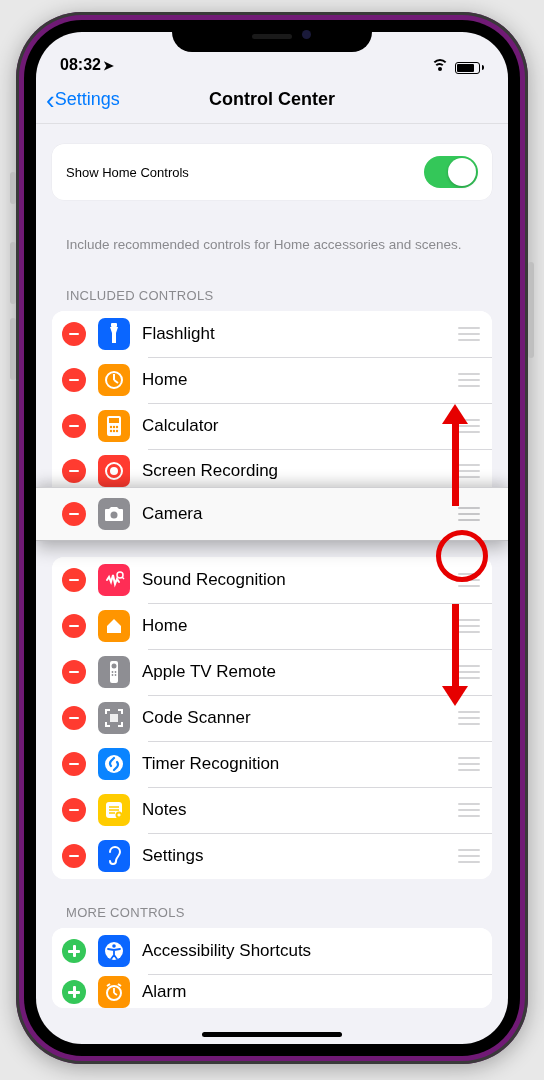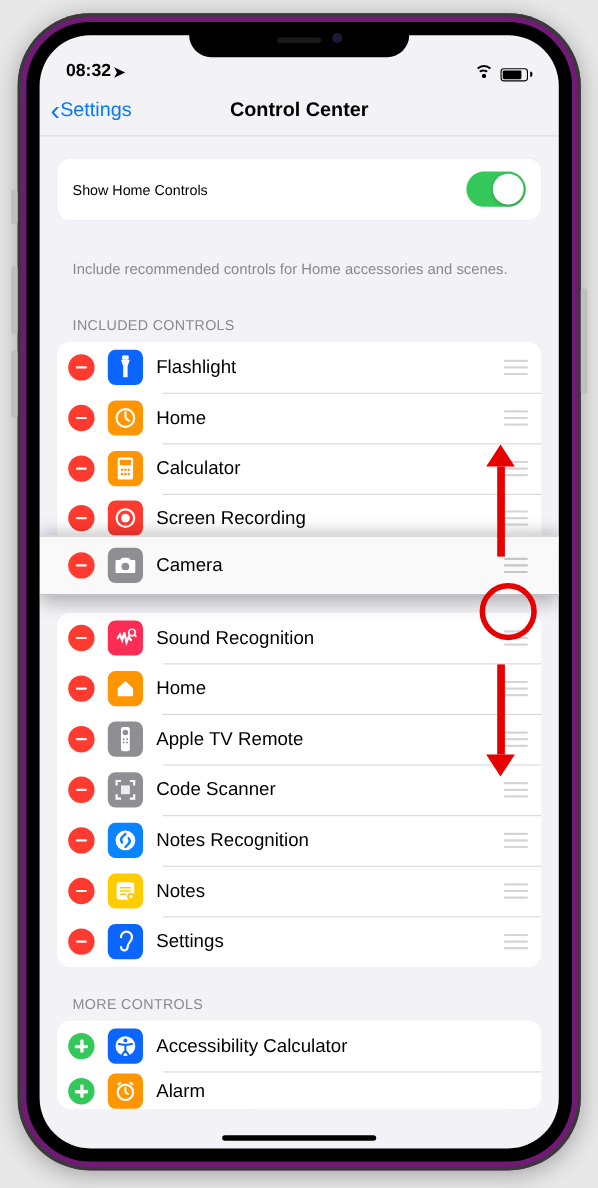--- a/index.html
+++ b/index.html
@@ -409,21 +409,21 @@
             <div class="row-divider"></div>
             <div class="circle-btn circle-remove">
                 <span></span>
               </div>
             <div class="app-icon" style="background:#0a84ff">
               <svg width="22" height="22" viewBox="0 0 22 22">
                   <circle cx="11" cy="11" r="9" fill="#fff"></circle>
                   <path d="M8 13 a4 4 0 0 1 0 -5 l3 -3 M14 9 a4 4 0 0 1 0 5 l-3 3" fill="none" stroke="#0a84ff" stroke-width="2.2" stroke-linecap="round"></path>
                 </svg>
             </div>
-            <span class="row-label">Notes Recognition</span>
+            <span class="row-label">Timer Recognition</span>
             <div class="grip">
                 <div></div>
                 <div></div>
                 <div></div>
               </div>
           </div>
 
           <div class="row">
             <div class="row-divider"></div>
             <div class="circle-btn circle-remove">
@@ -473,21 +473,21 @@
             <div class="circle-btn circle-add">
                 <span></span>
               </div>
             <div class="app-icon" style="background:#0a66ff">
               <svg width="22" height="22" viewBox="0 0 22 22">
                   <circle cx="11" cy="11" r="9" fill="#fff"></circle>
                   <circle cx="11" cy="6" r="1.8" fill="#0a66ff"></circle>
                   <path d="M5 9 l6 1 l6 -1 M11 10 v5 l-3 4 M11 15 l3 4" stroke="#0a66ff" stroke-width="1.8" fill="none" stroke-linecap="round"></path>
                 </svg>
             </div>
-            <span class="row-label">Accessibility Calculator</span>
+            <span class="row-label">Accessibility Shortcuts</span>
           </div>
           <div class="row" style="min-height:30px; padding-top:2px; padding-bottom:0;">
             <div class="row-divider"></div>
             <div class="circle-btn circle-add">
                 <span></span>
               </div>
             <div class="app-icon" style="background:#ff9500">
               <svg width="22" height="22" viewBox="0 0 22 22">
                   <circle cx="11" cy="12" r="7" fill="none" stroke="#fff" stroke-width="2"></circle>
                   <path d="M11 12 V7 M11 12 L14 14" stroke="#fff" stroke-width="1.8"></path>

